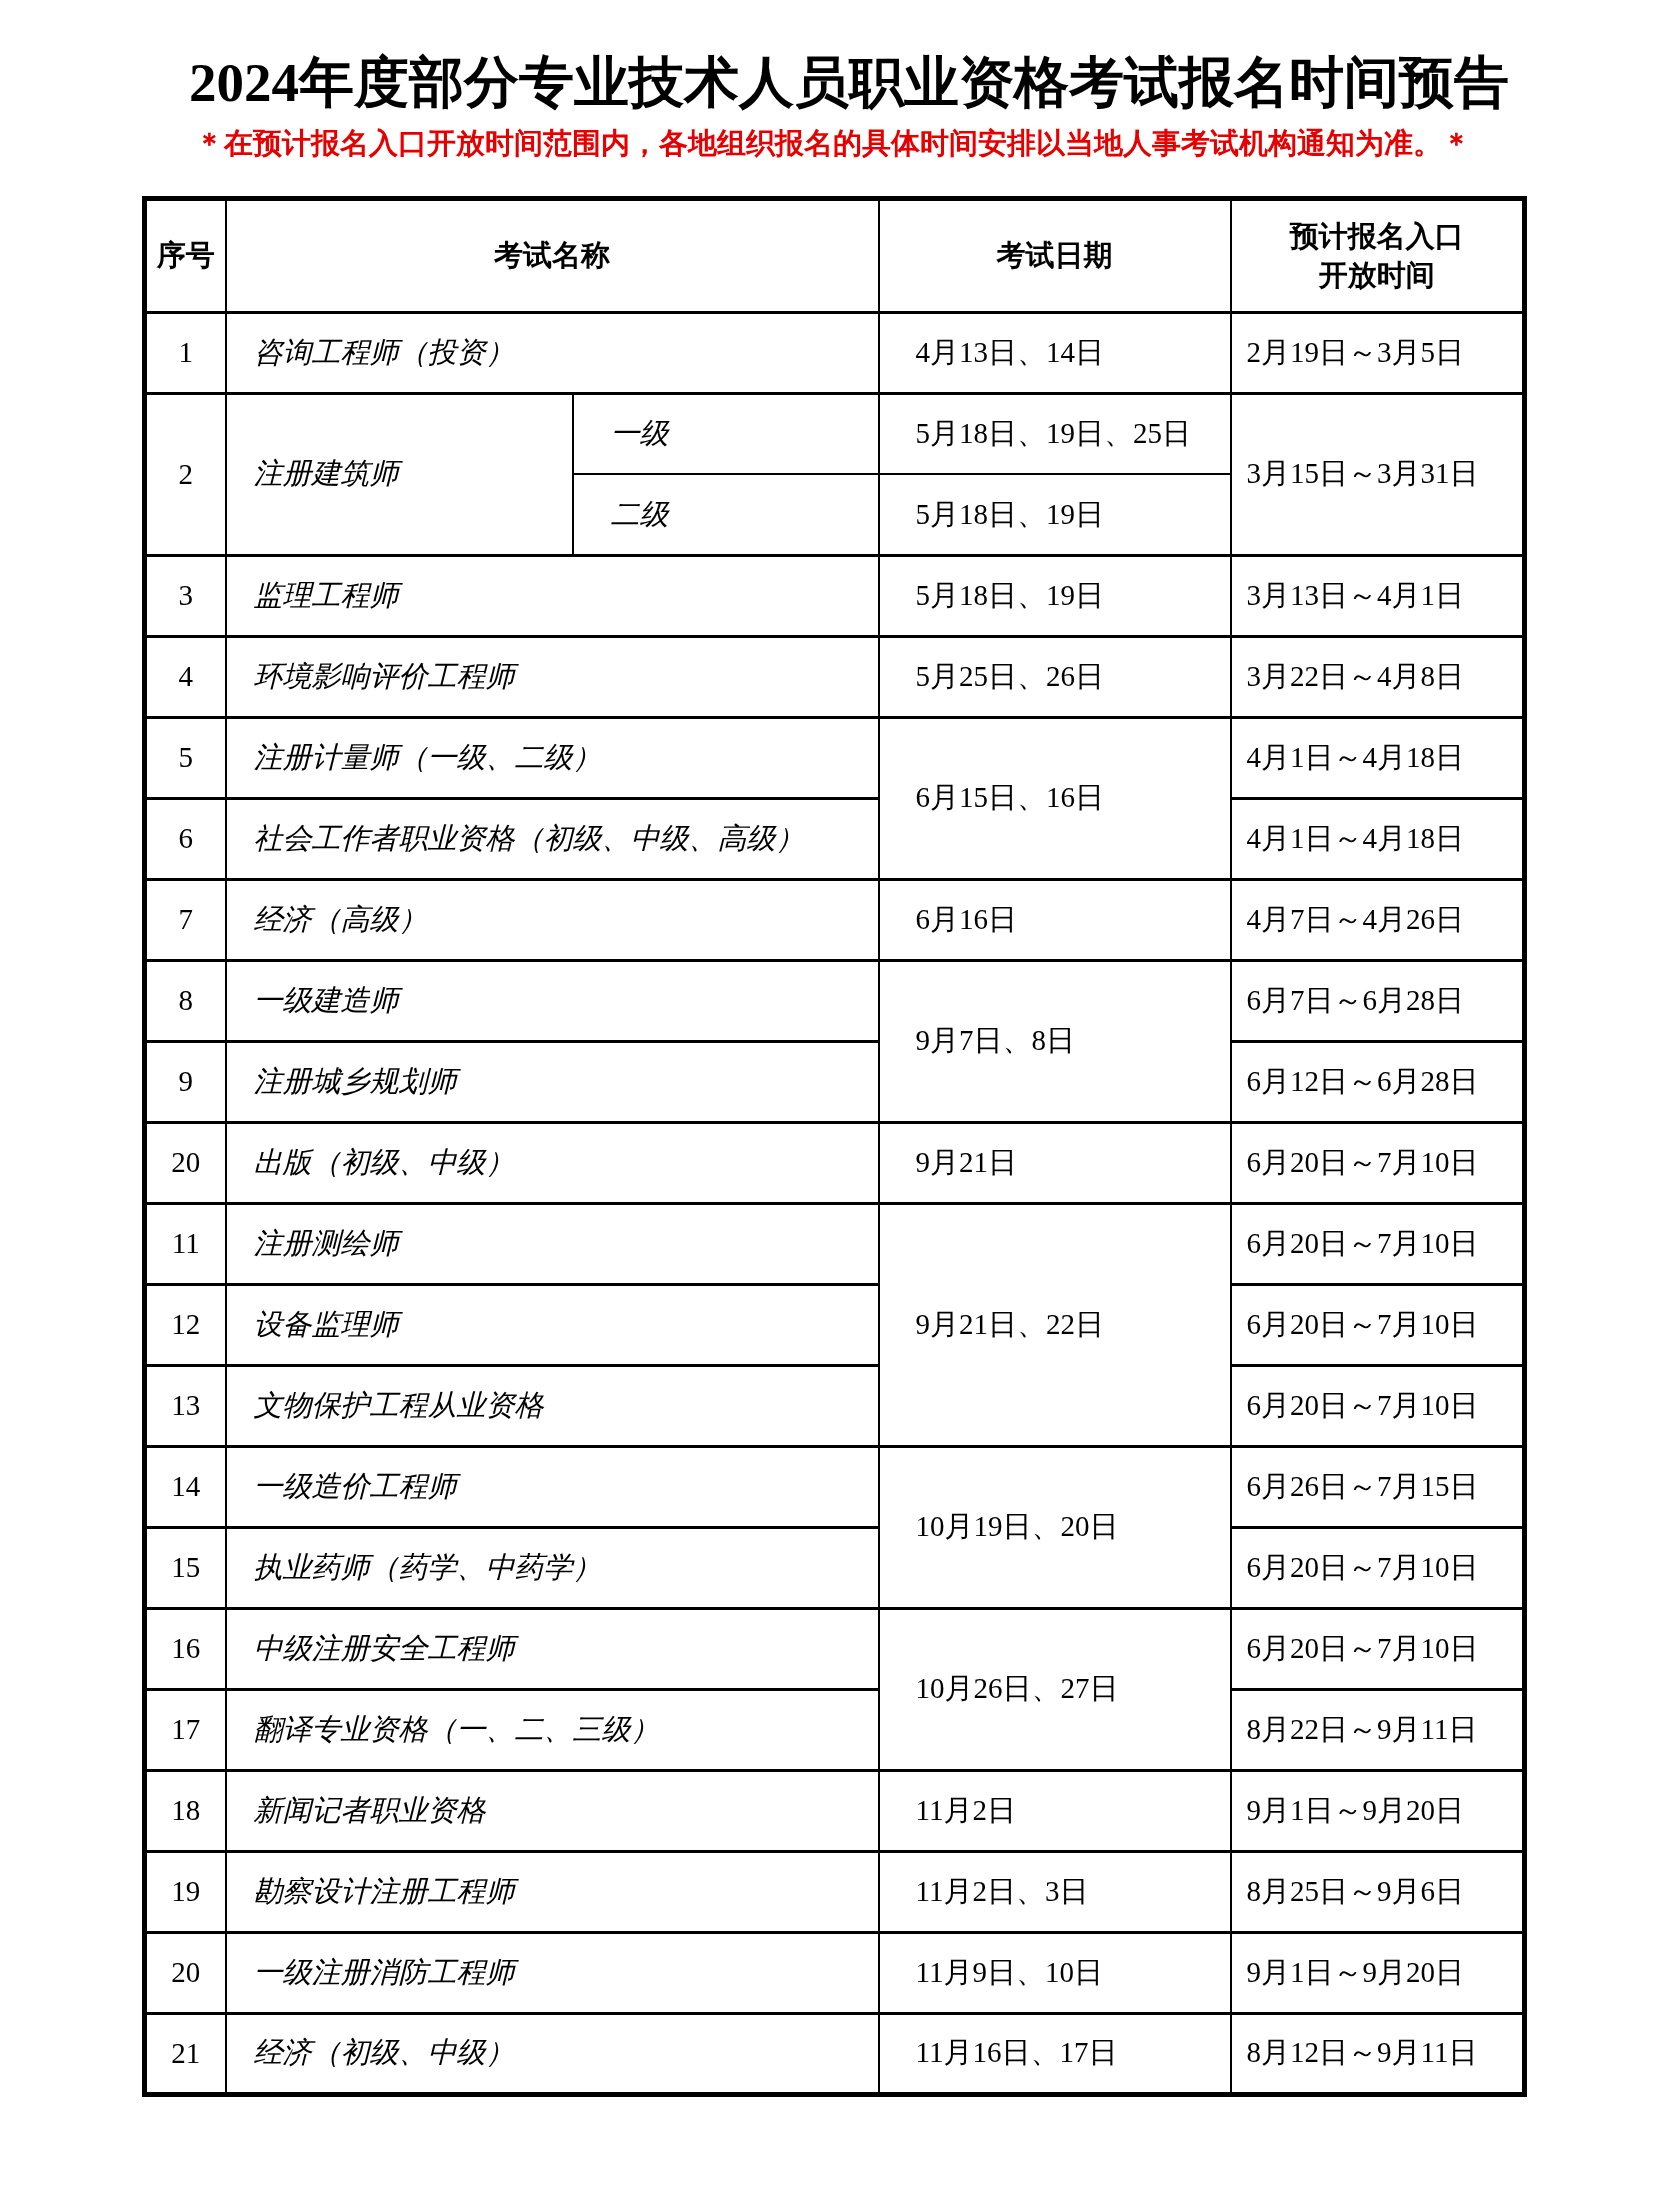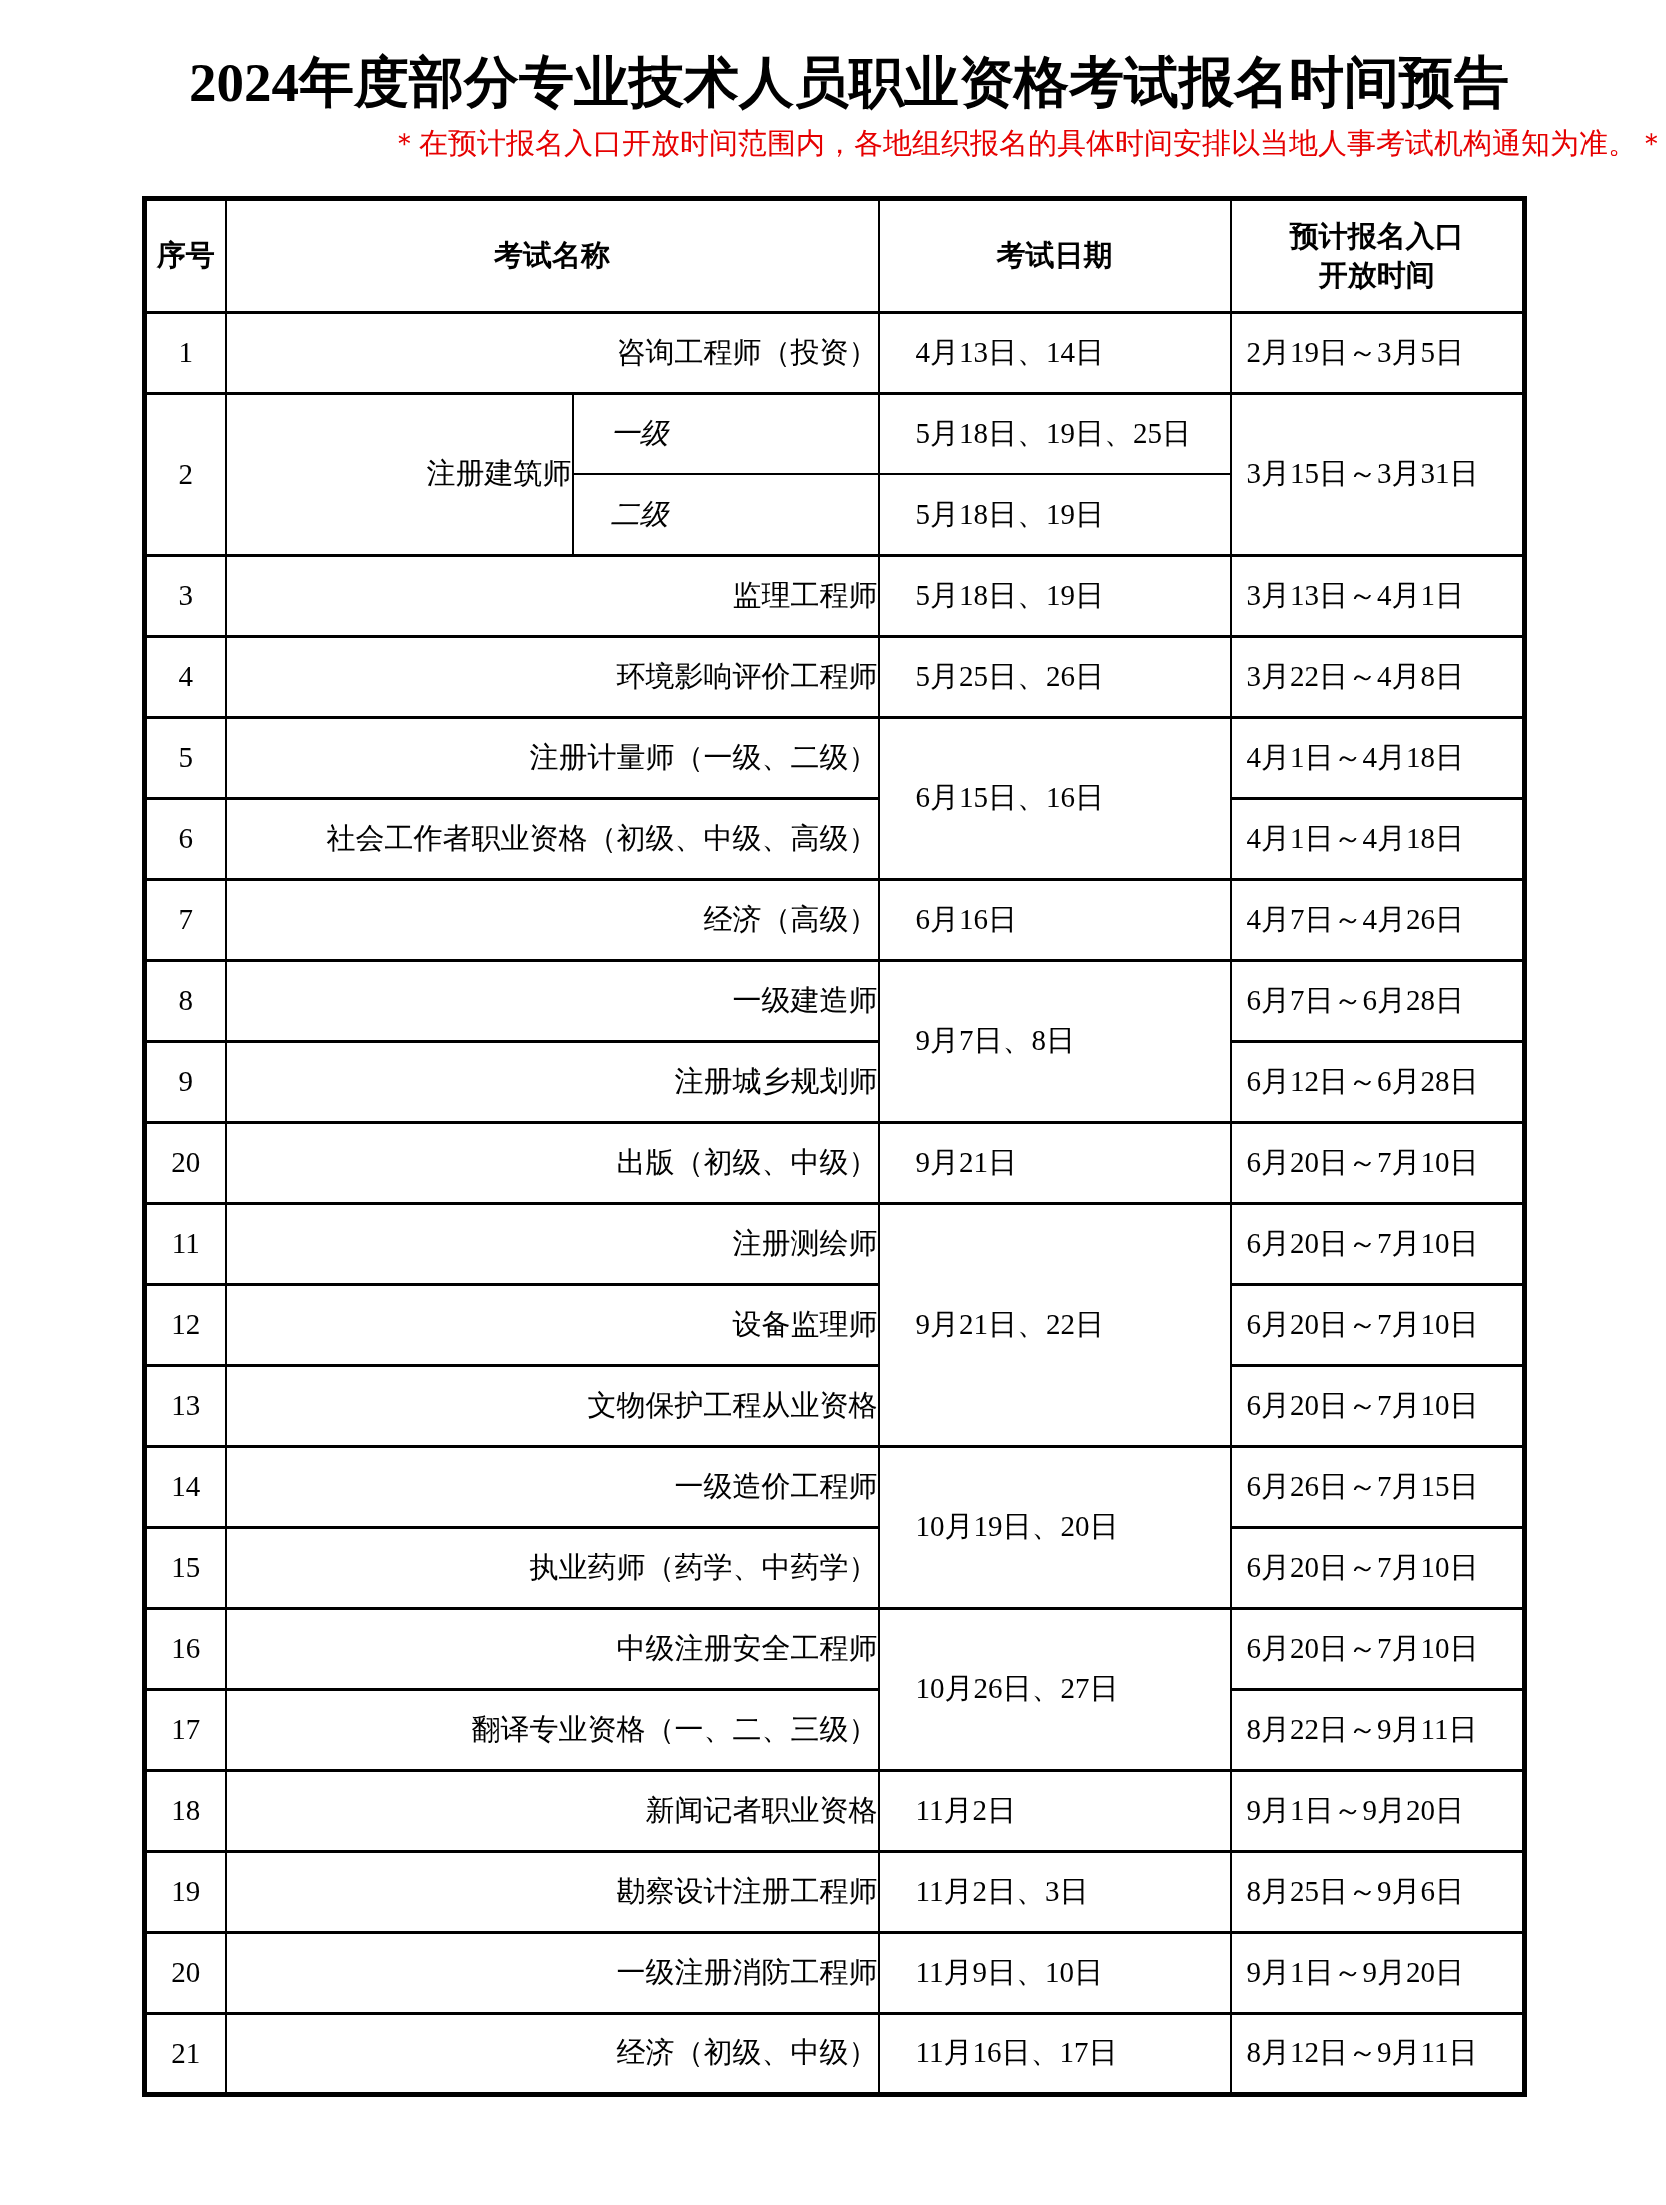--- a/index.html
+++ b/index.html
@@ -6,43 +6,43 @@
   body {
     width:1666px; height:2205px; background:#ffffff; color:#000;
     font-family:"Liberation Serif","DejaVu Serif",serif;
     -webkit-font-smoothing:antialiased;
   }
   .title {
     margin:51px 0 0 0; text-align:center;
     font-size:55px; font-weight:bold; line-height:63px; letter-spacing:0px;padding-left:32px;
   }
   .notice {
-    margin:11.8px 0 0 0; text-align:right;
-    color:#e60000; font-size:29px; font-weight:normal; line-height:35px;
+    margin:11.8px 0 0 0; text-align:center;
+    color:#e60000; font-size:29px; font-weight:bold; line-height:35px;
   }
   table.sched {
     margin:35px 16px 0 142px; border-collapse:collapse; table-layout:fixed;
     width:1380px; border:5.9px solid #000;
   }
   col.c-no    { width:81px; }
   col.c-nameL { width:347px; }
   col.c-nameR { width:306px; }
   col.c-date  { width:352px; }
   col.c-win   { width:294px; }
   th, td {
     border:3.9px solid #000; border-left-width:2.9px; border-right-width:2.9px;
     padding:0; font-size:29px; vertical-align:middle; background:#fff;
     overflow:hidden;
   }
   thead tr { height:114px; }
   tbody tr { height:81px; }
   thead th { font-weight:bold; text-align:center; line-height:1.35; }
   th.win-h { white-space:pre-line; }
   td.no   { text-align:center; }
-  td.name { text-align:right; padding-left:18px; }
+  td.name { text-align:left; padding-left:27px;font-style:italic; }
   td.sub  { text-align:left; padding-left:37px;font-style:italic; }
   td.date { text-align:left; padding-left:36px; }
   td.win  { text-align:left; padding-left:15px; }
   td.bb-thin { border-bottom-width:2px; }
   td.bt-thin { border-top-width:2px; }
 </style>
 </head>
 <body>
 
 <h1 class="title">2024年度部分专业技术人员职业资格考试报名时间预告</h1>

